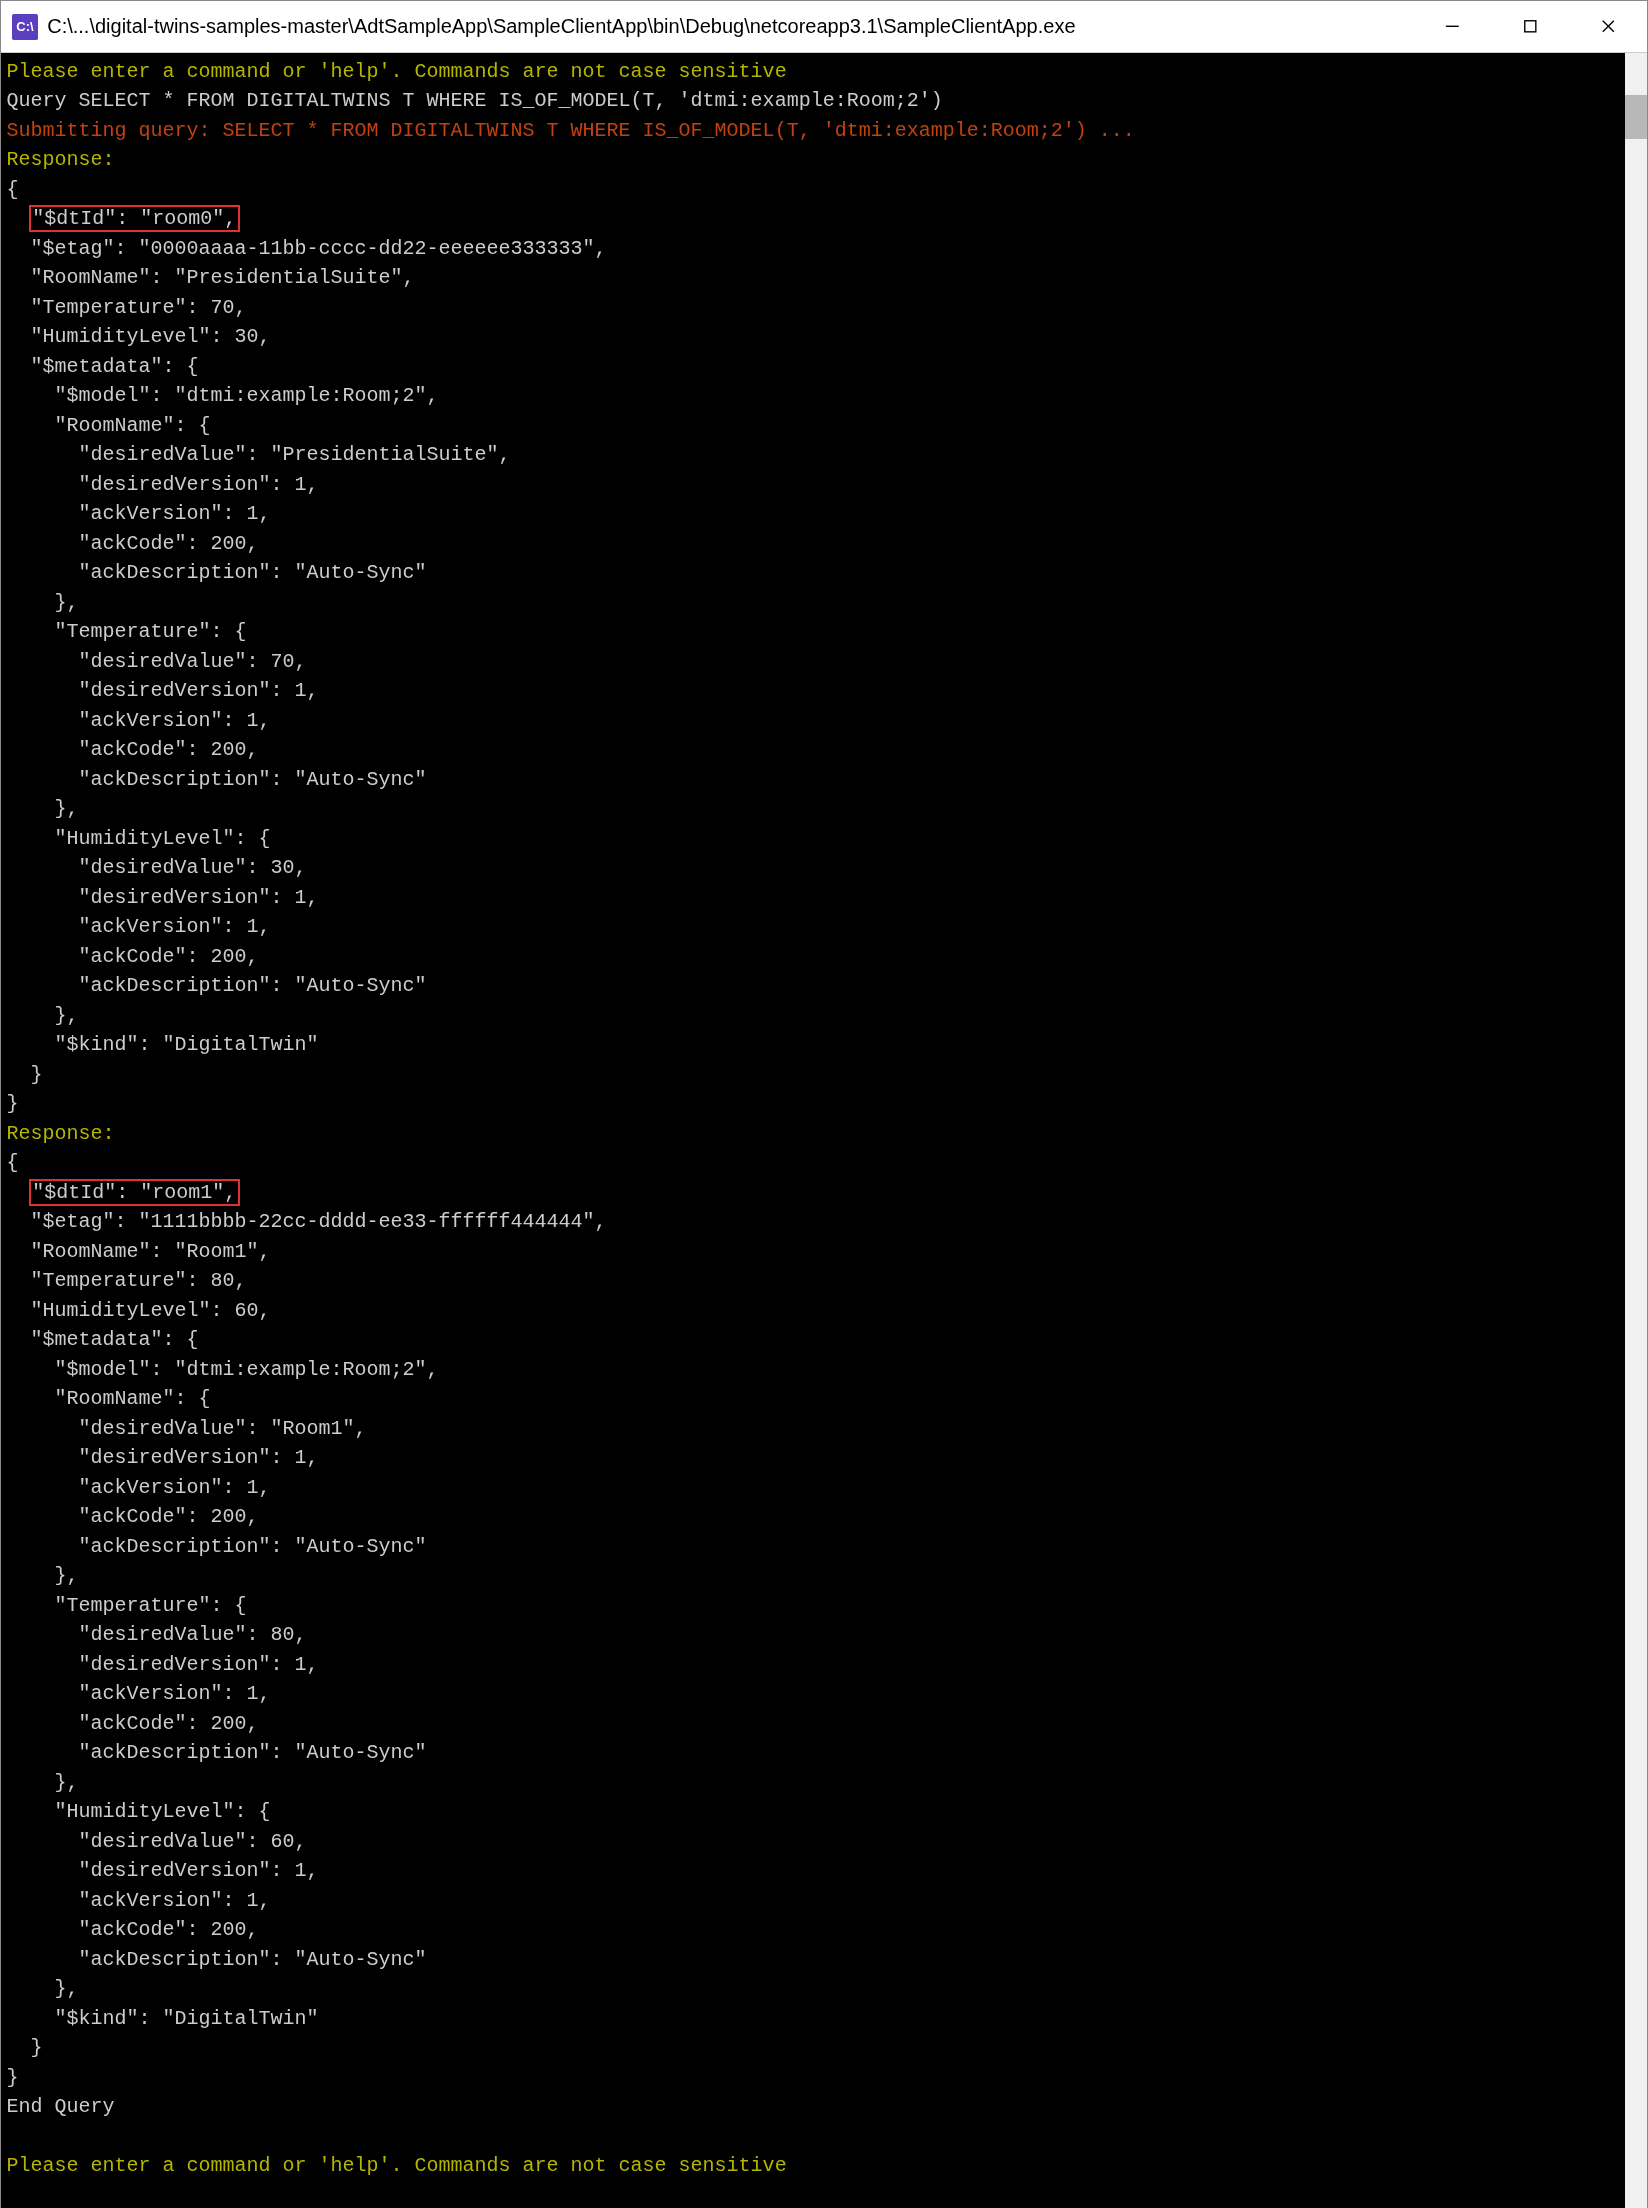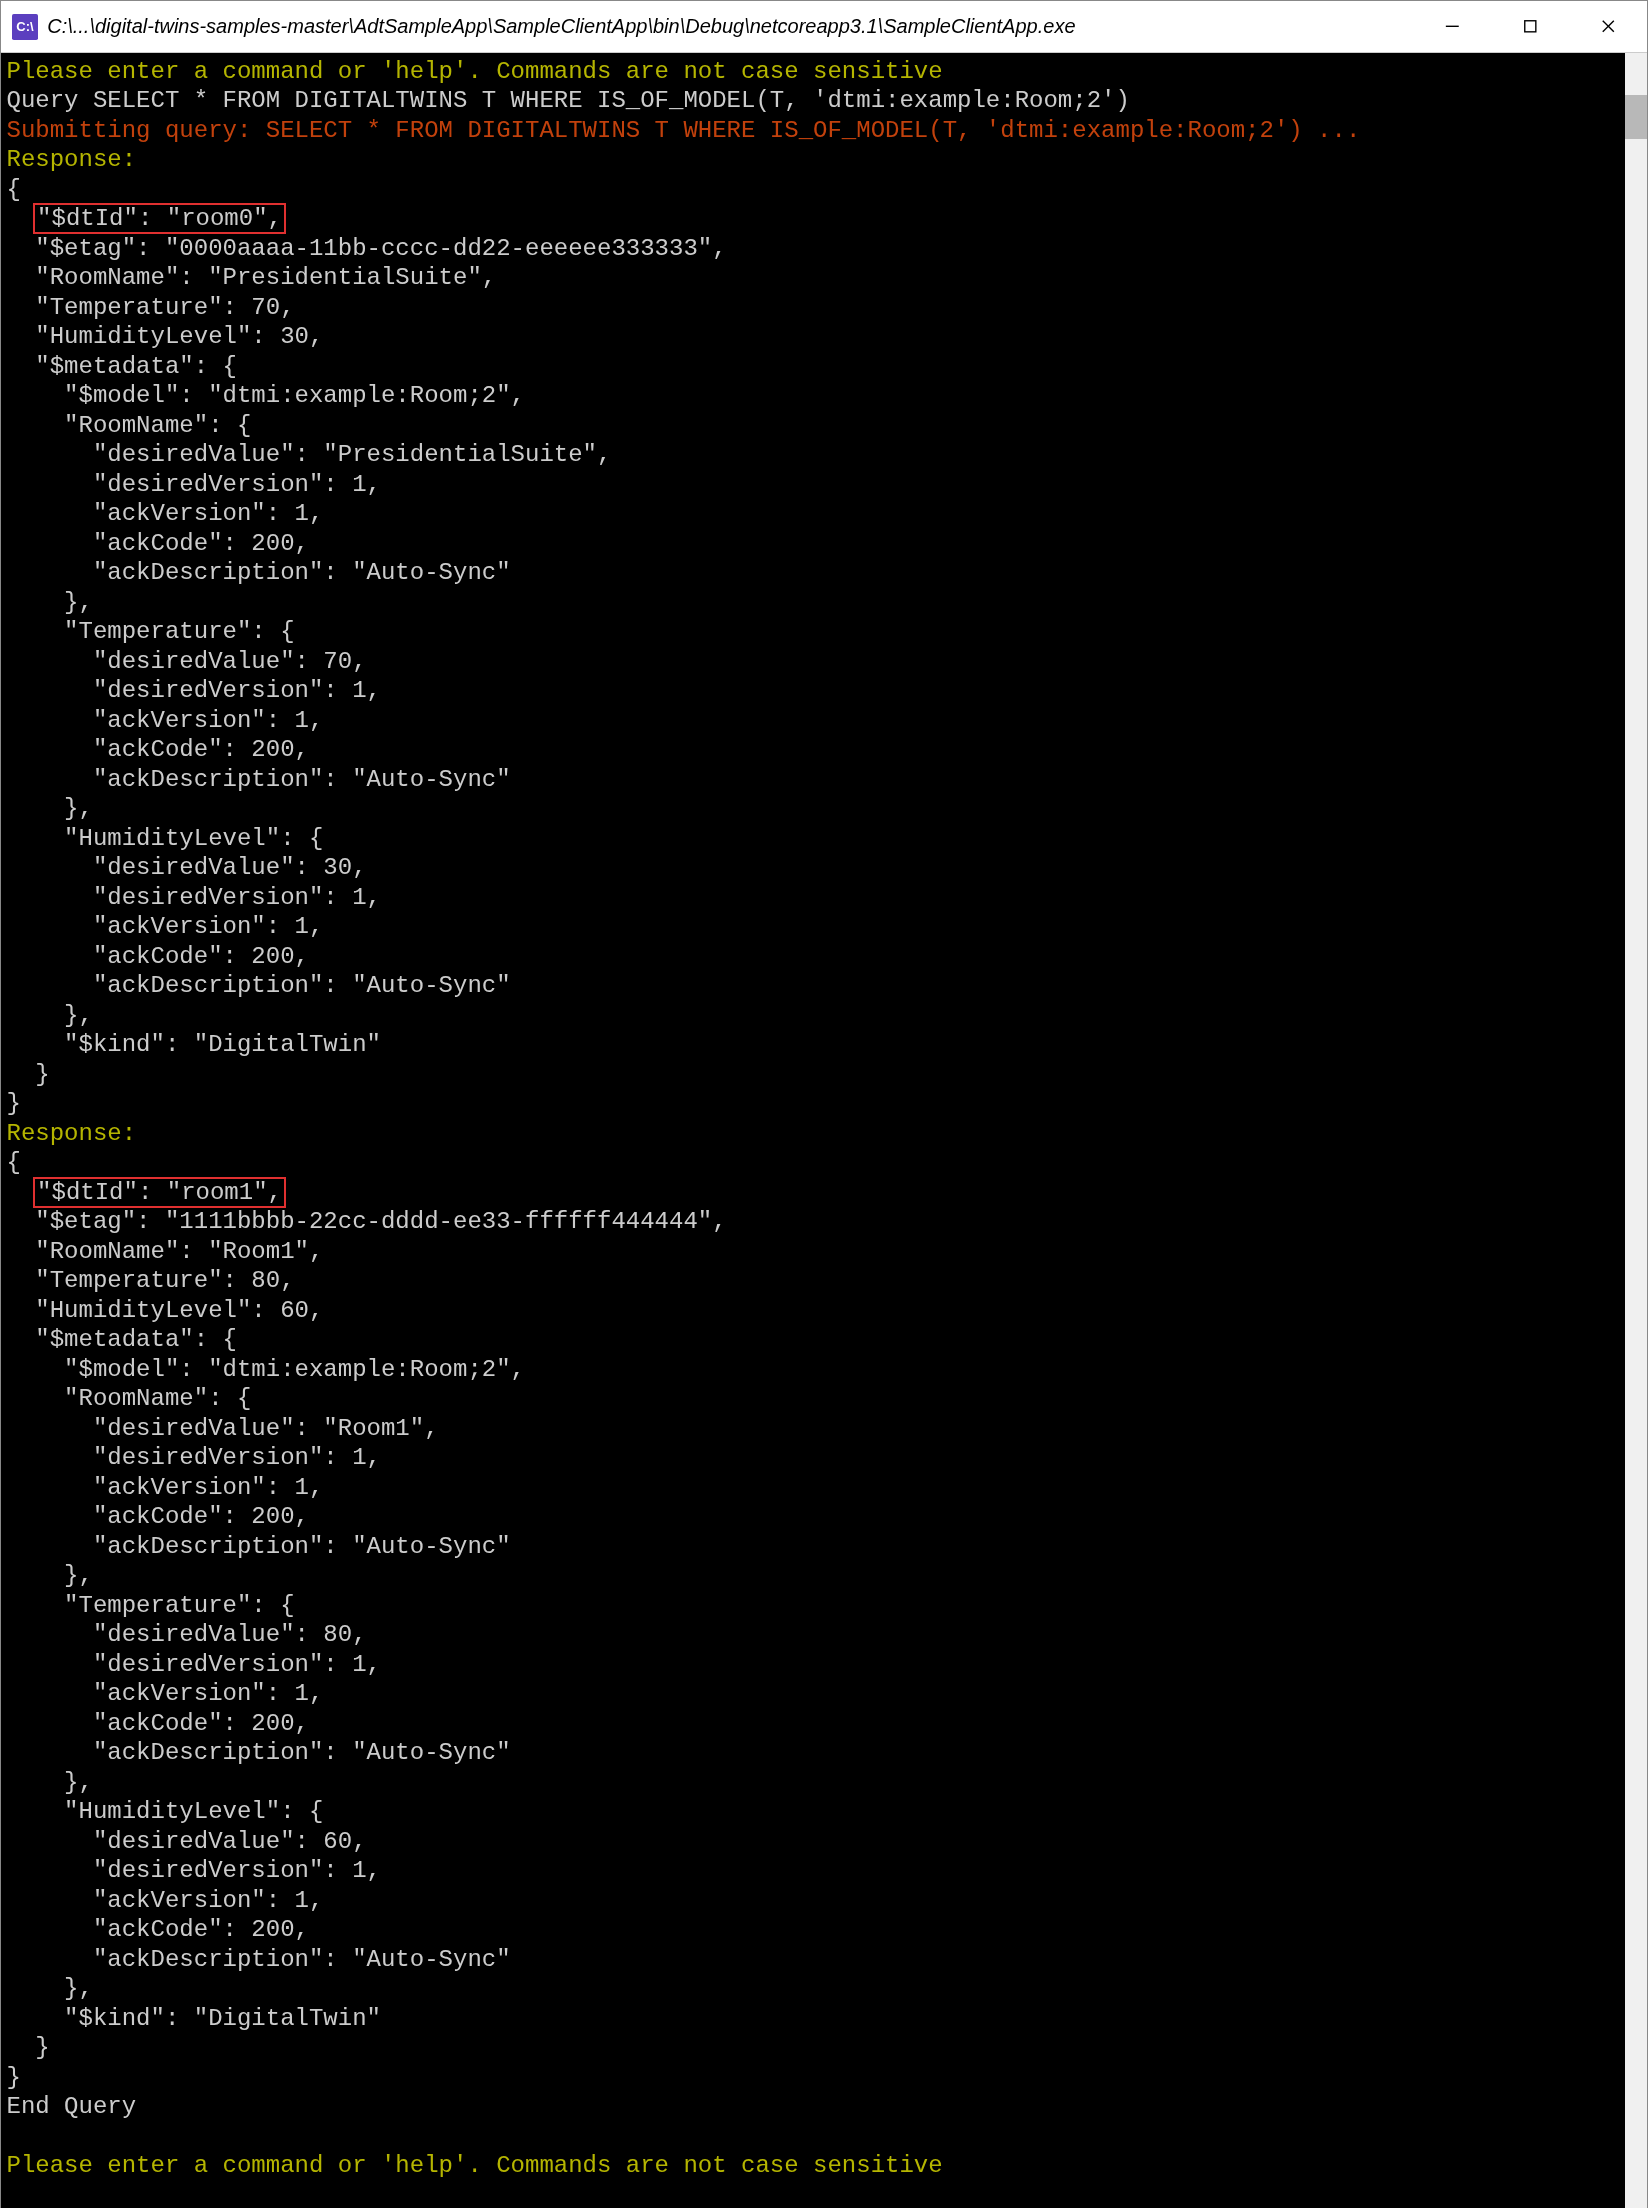--- a/index.html
+++ b/index.html
@@ -39,21 +39,20 @@
     justify-content: center;
     color: #fff;
     font-size: 13px;
     font-weight: bold;
     border-radius: 1.8px;
   }
   .titlebar .title-text {
     flex: 1;
     white-space: nowrap;
     overflow: hidden;
-    font-style: italic;
   }
   .titlebar .controls {
     display: flex;
     height: 100%;
   }
   .titlebar .controls .btn {
     width: 78px;
     height: 100%;
     display: flex;
     align-items: center;
@@ -61,21 +60,21 @@
     font-family: 'Segoe UI Symbol', sans-serif;
     font-size: 18.5px;
     color: #000;
     cursor: pointer;
   }
   .titlebar .controls .btn svg { display:block; }
   .console {
     flex: 1;
     background: #000000;
     color: #cccccc;
-    font-size: 24px;
+    font-size: 20px;
     line-height: 29.5px;
     padding: 0;
     position: relative;
     overflow: hidden;
   }
   .console-inner {
     position: absolute;
     top: 0; left: 0; right: 22px; bottom: 0;
     padding: 3.7px 0 0 5.5px;
     white-space: pre;

